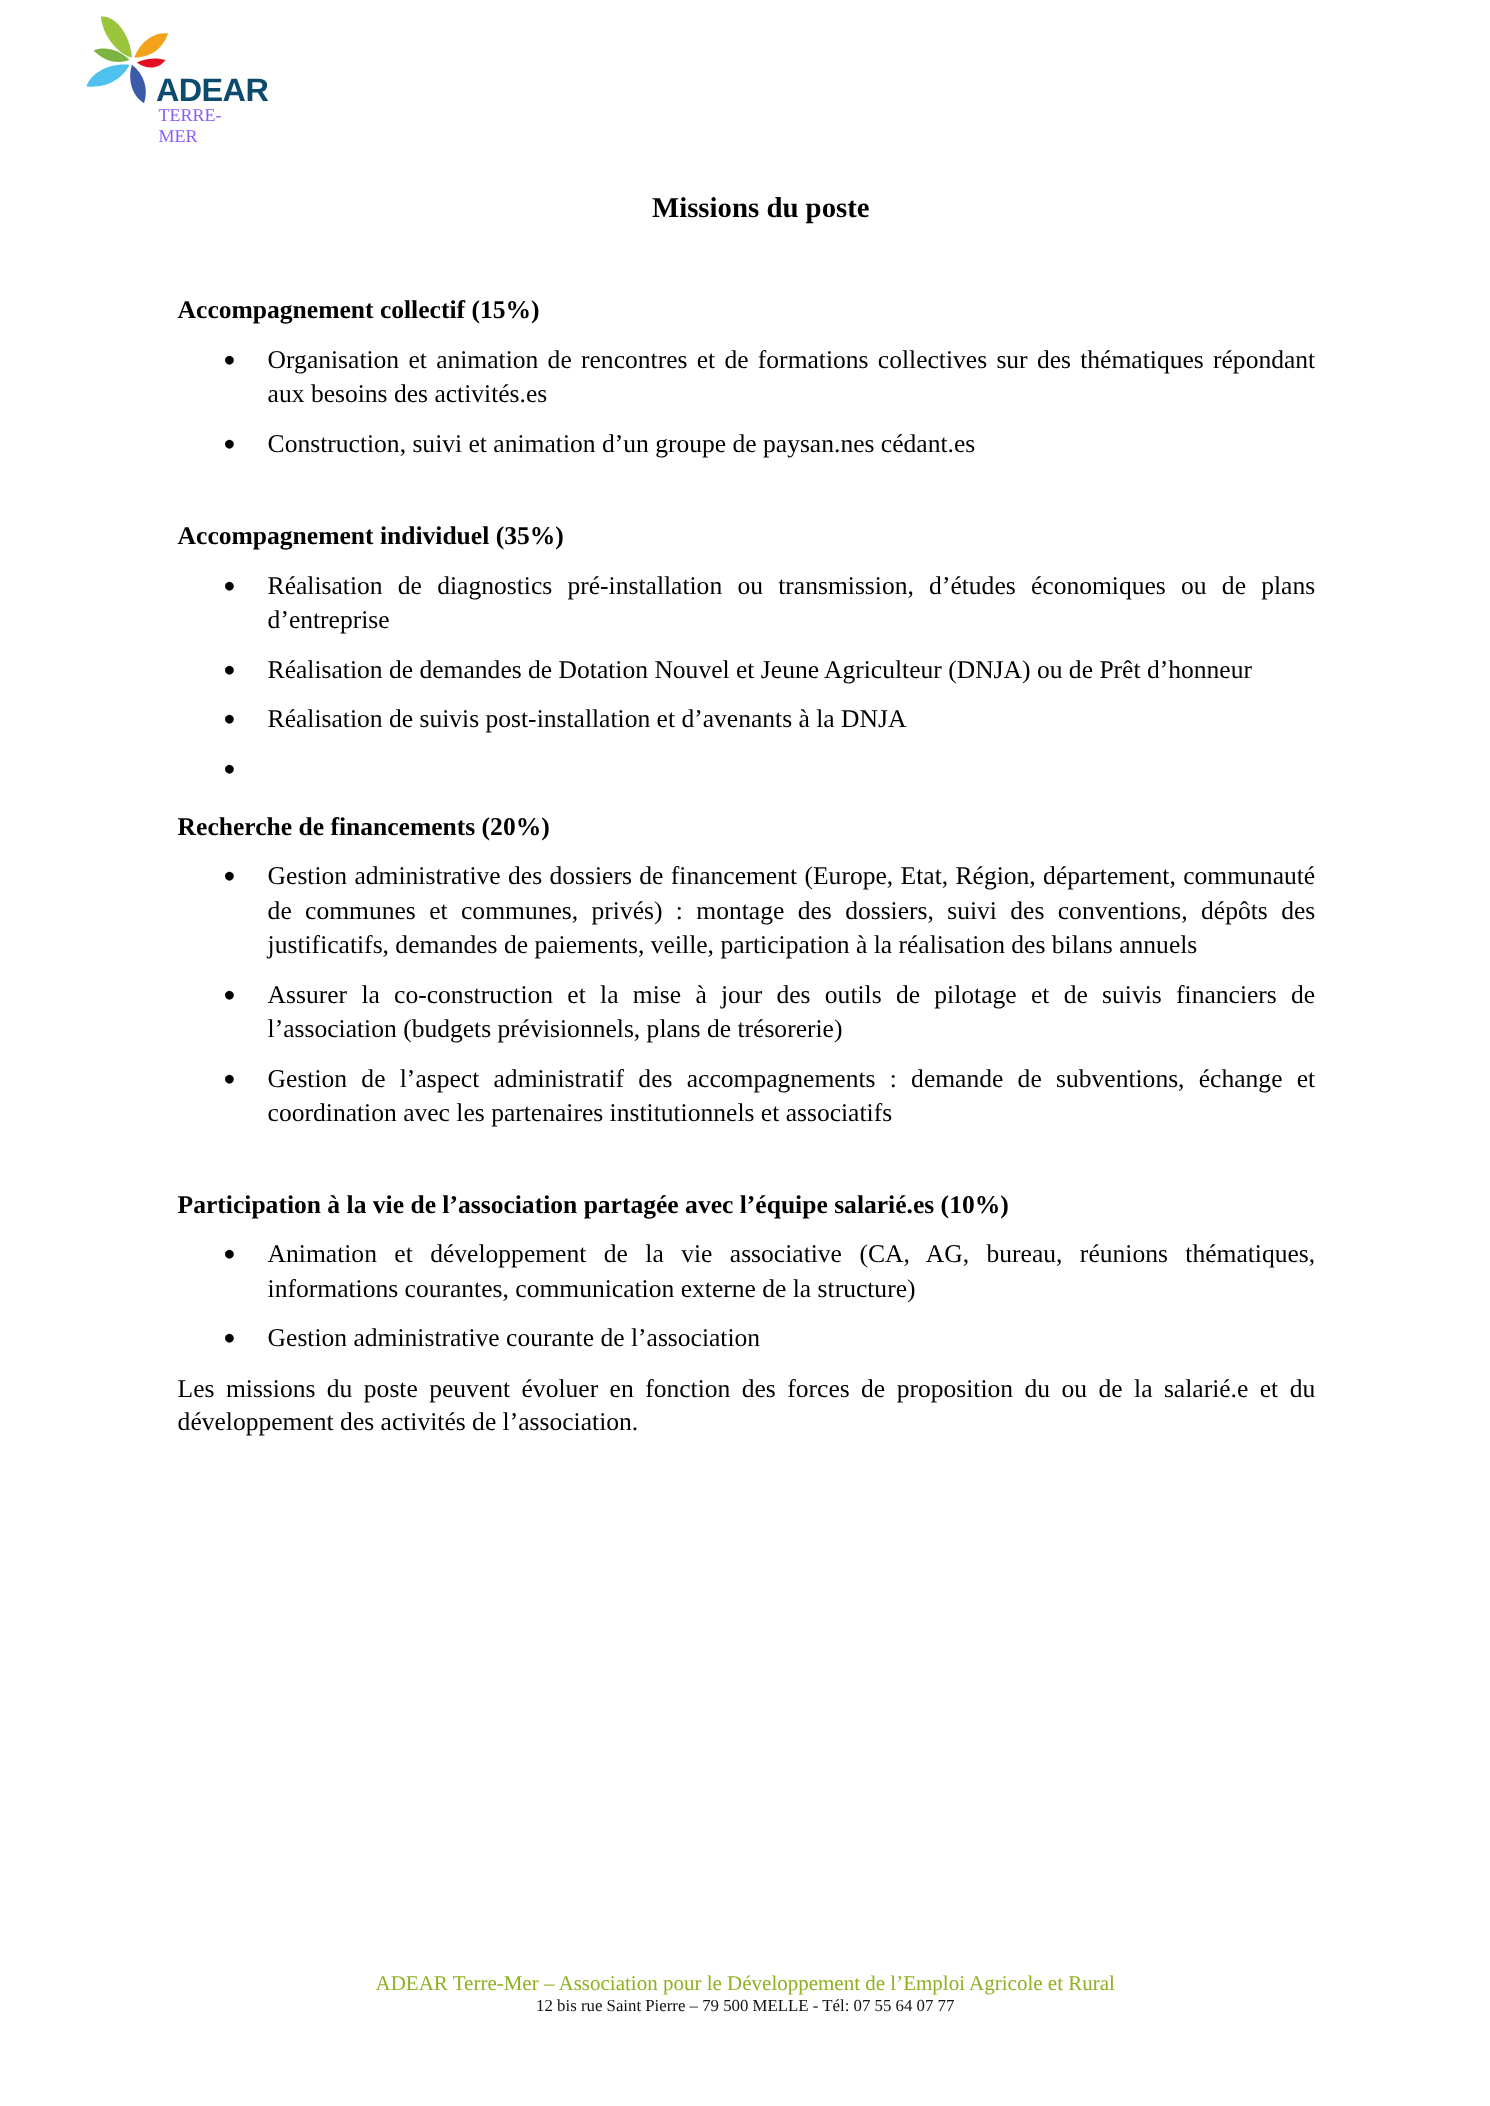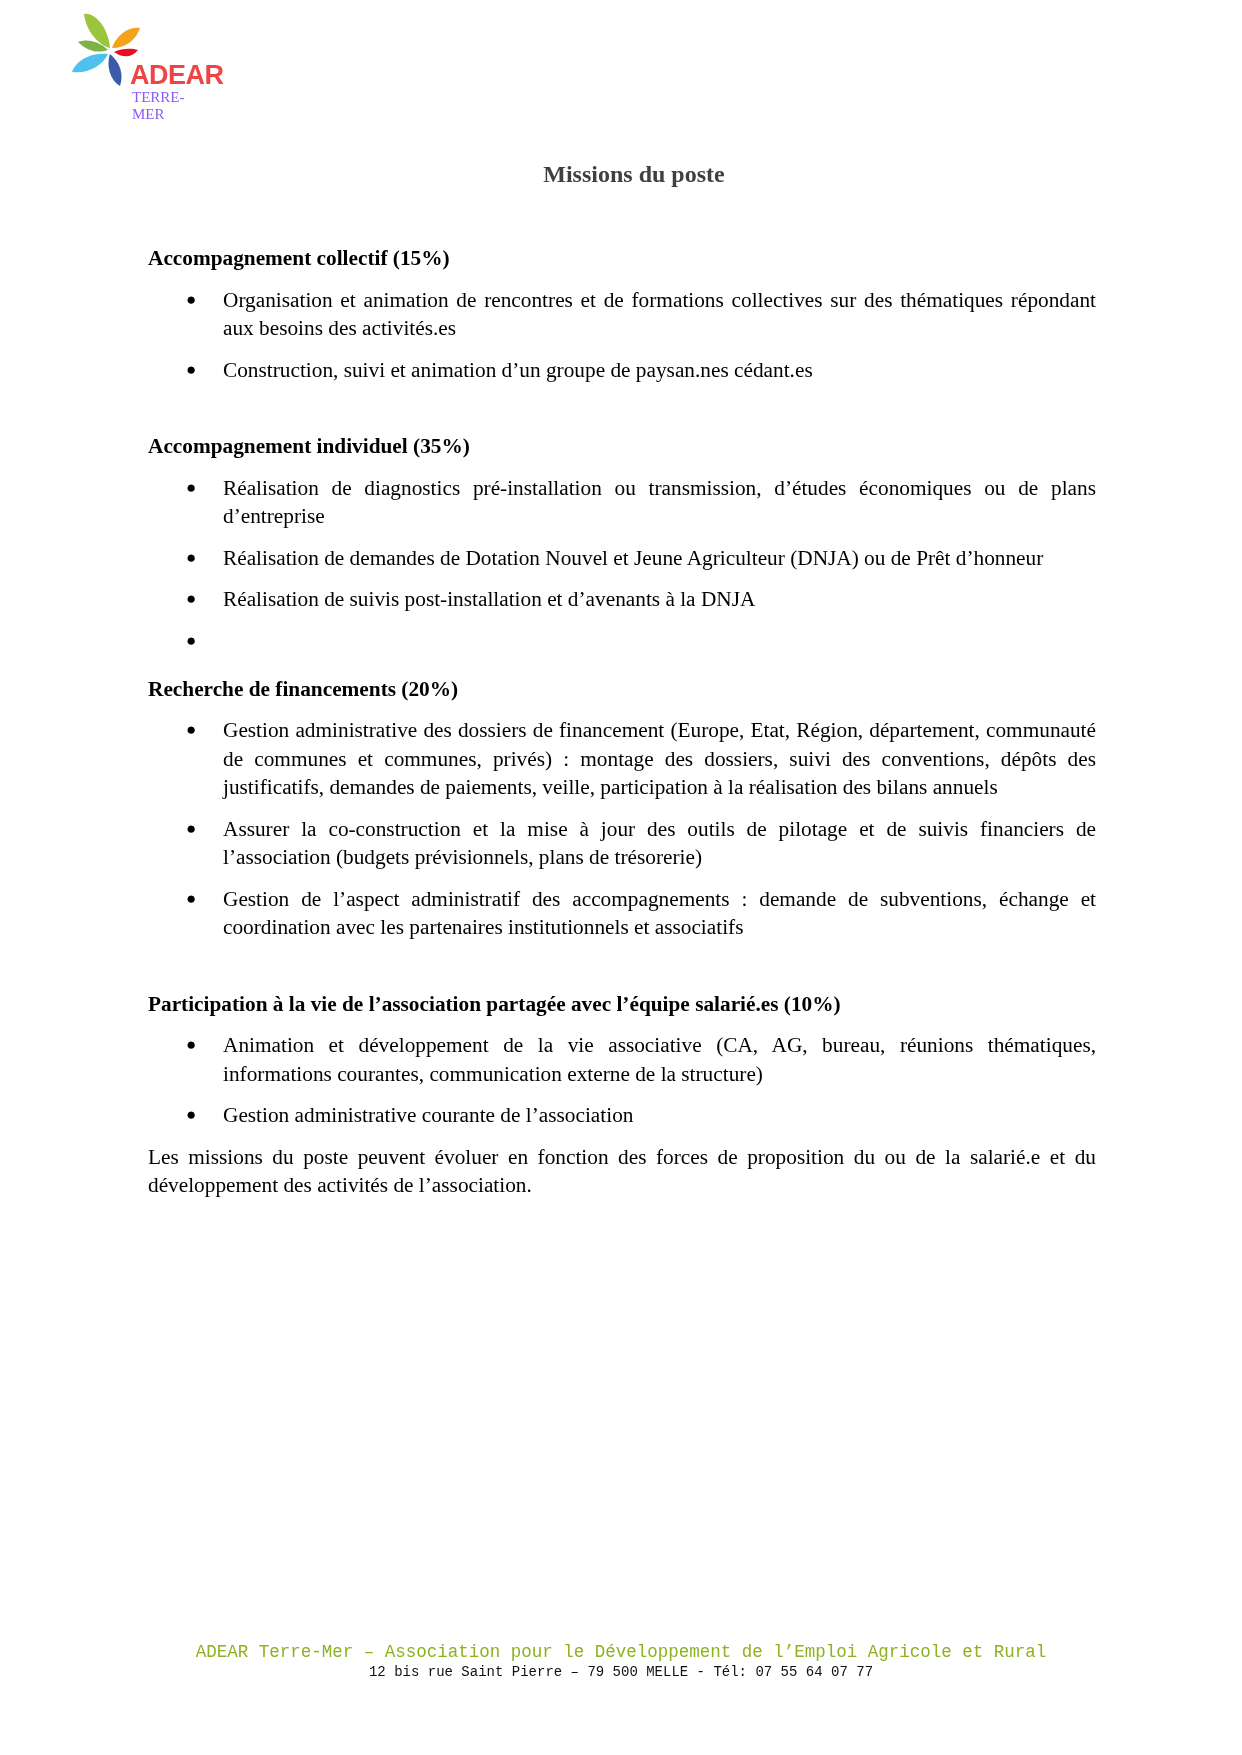--- a/index.html
+++ b/index.html
@@ -7,31 +7,31 @@
       width: 1242px; height: 1755px; position: relative; overflow: hidden;
       font-family: "Liberation Serif", serif; color: #000;
     }
     .logo {
       position: absolute; left: 72px; top: 8px; width: 140px; height: 100px;
     }
     .logo svg { position: absolute; left: 0; top: 0; }
     .logo-name {
       position: absolute; left: 58px; top: 52px;
       font-family: "Liberation Sans", sans-serif; font-weight: bold;
-      font-size: 27px; letter-spacing: -0.5px; color: #ef4444;
+      font-size: 27px; letter-spacing: -0.5px; color: #0c4a6e;
       transform: scaleX(1.0);
     }
     .logo-sub {
       position: absolute; left: 60px; top: 81px;
       font-family: "Liberation Serif", serif; font-size: 15px; color: #8b5cf6;
       letter-spacing: 0px;
     }
     .title {
       position: absolute; left: 0; right: 0; top: 161px; text-align: center;
-      font-size: 24px; font-weight: bold; color: #404040;
+      font-size: 24px; font-weight: bold; color: #000000;
       padding-left: 26px;
     }
     .content {
       position: absolute; left: 148px; width: 948px; top: 244px;
       font-size: 21.3px; line-height: 28.5px;
     }
     .section-heading {
       font-weight: bold; text-align: justify;
     }
     .bullets { list-style: none; margin: 0; padding: 0; }
@@ -40,21 +40,21 @@
       margin-top: 13px;
     }
     .bullet .dot {
       position: absolute; left: 38px; top: 0; font-size: 17px;
     }
     .sec { margin-top: 0; }
     .sec-gap { height: 48px; }
     .closing { text-align: justify; margin-top: 13px; }
     .footer {
       position: absolute; left: 0; right: 0; top: 1642px; text-align: center;
-      font-family: Liberation Mono, monospace;
+      font-family: Liberation Serif, serif;
     }
     .footer-line1 { font-size: 17.5px; color: #8eb021; }
     .footer-line2 { font-size: 14px; color: #111; margin-top: 2px; }
   </style>
 </head>
 <body>
 
 <div class="logo">
   <svg width="70" height="80" viewBox="0 0 70 80">
 

